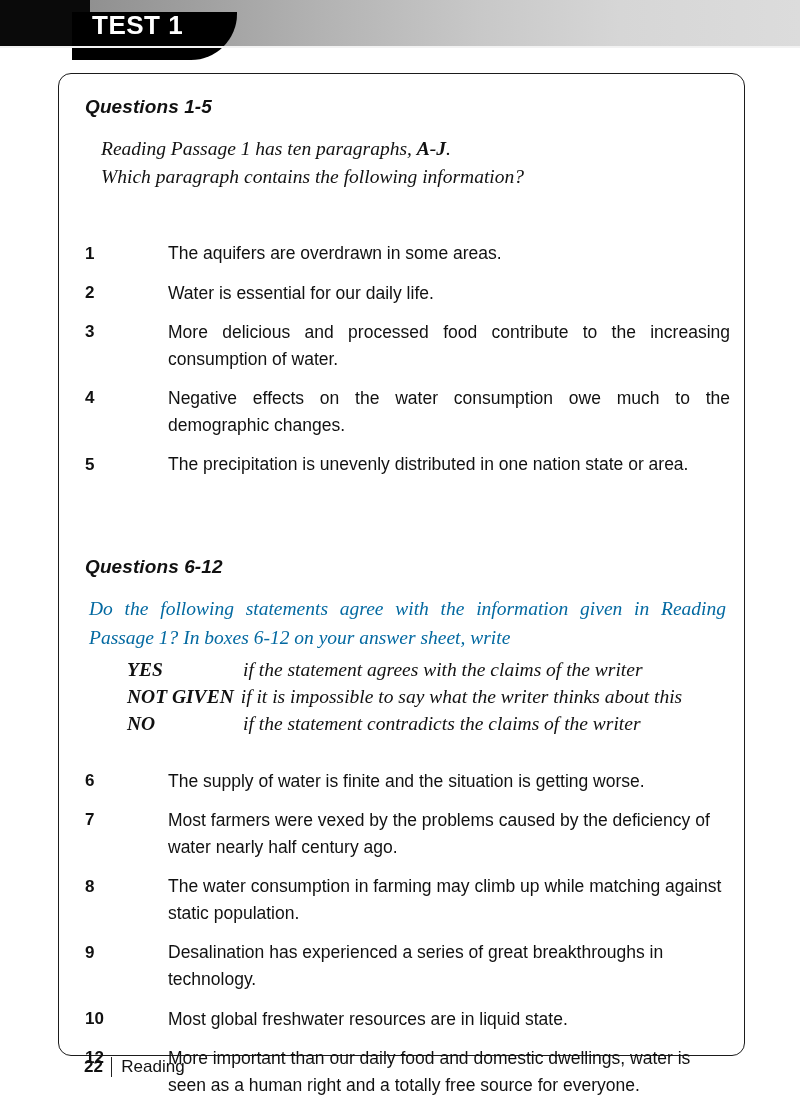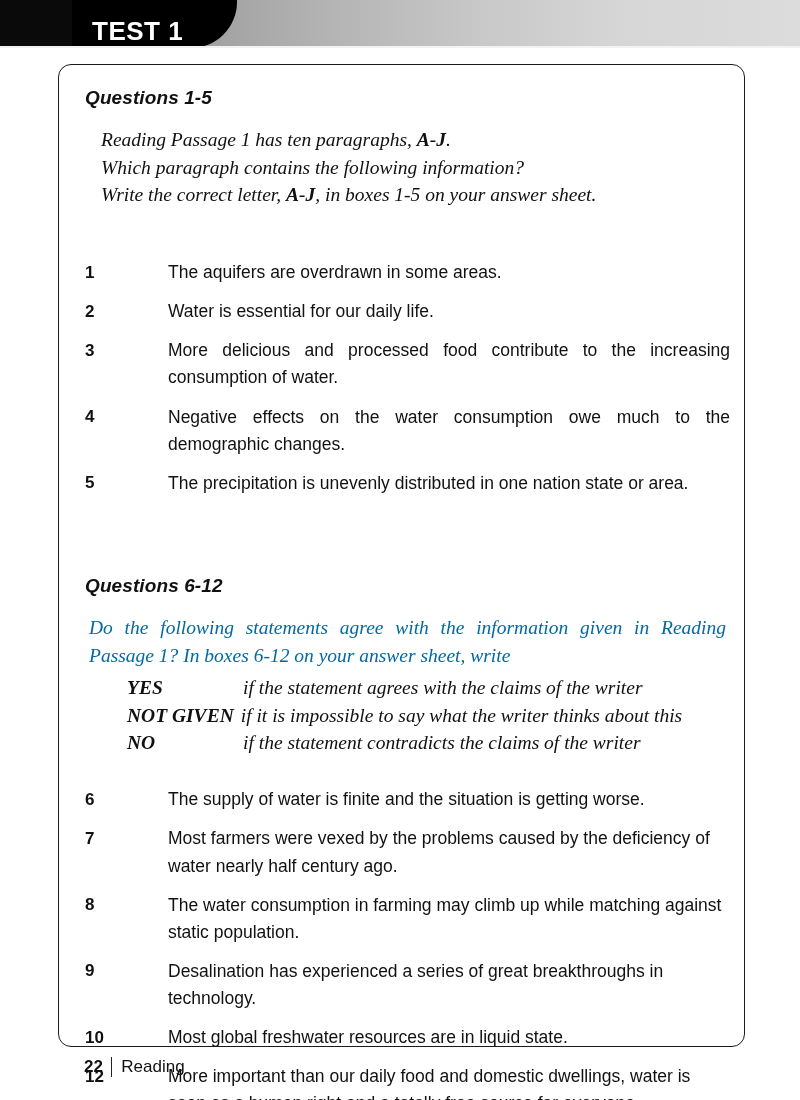--- a/index.html
+++ b/index.html
@@ -40,45 +40,45 @@
     position: absolute;
     left: 0;
     top: 0;
     width: 90px;
     height: 48px;
     background: #0a0a0a;
   }
   .test-tab {
     position: absolute;
     left: 72px;
-    top: 0;
+    top: 12px;
     width: 165px;
     height: 48px;
     background: #000000;
     border-bottom-right-radius: 46px;
     display: flex;
-    align-items: flex-end;
+    align-items: flex-start;
     box-sizing: border-box;
     padding-left: 20px;
   }
   .test-tab-label {
     color: #ffffff;
     font-family: "Liberation Sans", sans-serif;
     font-weight: bold;
     font-size: 26px;
     letter-spacing: 0.5px;
     line-height: 1;
     padding-bottom: 4px;
   }
 
   
   .content-box {
     position: absolute;
     left: 58px;
-    top: 64px;
+    top: 73px;
     width: 687px;
     height: 983px;
     box-sizing: border-box;
     border: 1.6px solid #1b1b1b;
     border-radius: 13px;
     background: #ffffff;
   }
   .content-inner {
     position: absolute;
     left: 26px;
@@ -219,21 +219,20 @@
 </div>
 
 <div class="content-box">
   <div class="content-inner">
 
     <div class="section-heading">Questions 1-5</div>
 
     <div class="instructions">
       <span class="ln"><span>Reading Passage 1 has ten paragraphs, </span><b>A-J</b><span>.</span></span>
       <span class="ln">Which paragraph contains the following information?</span>
-      <span class="ln"><span>Write the correct letter, </span><b>A-J</b><span>, in boxes 1-5 on your answer sheet.</span></span>
     </div>
 
     <div class="block-gap-1"></div>
 
     <ul class="q-list">
       <li class="q-item">
         <span class="q-num">1</span>
         <span class="q-text">The aquifers are overdrawn in some areas.</span>
       </li>
       <li class="q-item">

